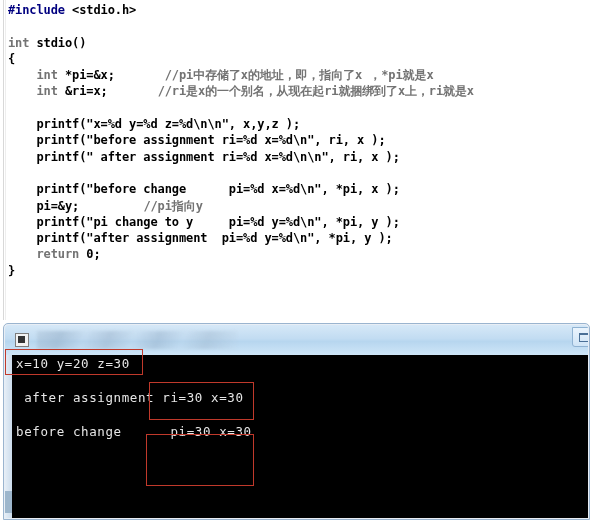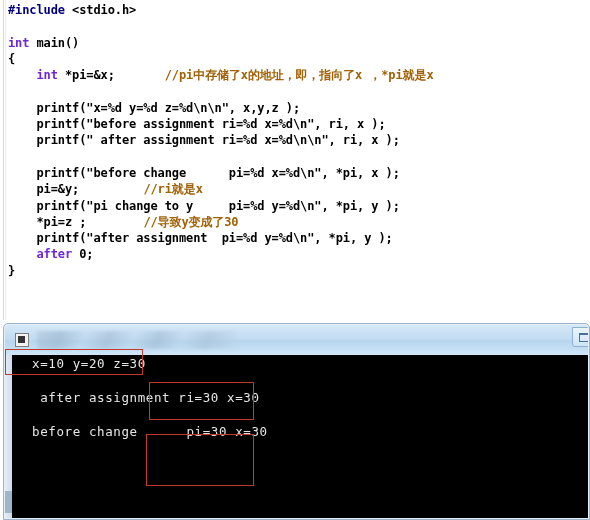--- a/index.html
+++ b/index.html
@@ -44,23 +44,23 @@
     height: 16.3px;
     line-height: 16.3px;
     font-family: "DejaVu Sans Mono", "Liberation Mono", monospace;
     font-size: 12px;
     font-weight: bold;
     color: #000000;
     white-space: pre;
     letter-spacing: -0.1px;
   }
   .tok-pre   { color: #000080; }      
-  .tok-kw    { color: #6d28d9; }      
+  .tok-kw    { color: #737373; }      
   .tok-plain { color: #000000; }
-  .tok-cmt   { color: #a16207; }
+  .tok-cmt   { color: #737373; }
 
   
   #console-window {
     position: absolute;
     left: 3px;
     top: 323px;
     width: 587px;
     height: 197px;
     overflow: hidden;
   }
@@ -156,21 +156,21 @@
   }
   .console-line {
     position: relative;
     height: 17px;
     line-height: 17px;
     font-family: "DejaVu Sans Mono", "Liberation Mono", monospace;
     font-size: 12.5px;
     color: #e6e6e6;
     white-space: pre;
     letter-spacing: 0.6px;
-    padding-left: 20px;
+    padding-left: 4px;
   }
   .console-spacer { height: 17px; }
 
   
   .annot-box {
     position: absolute;
     border: 1.5px solid #c0392b;
     box-sizing: border-box;
     pointer-events: none;
   }
@@ -180,34 +180,34 @@
 </style>
 </head>
 <body>
 
 <div id="editor-pane">
   <div id="editor-gutter-line"></div>
   <div id="editor-gutter-line2"></div>
   <div id="code-block">
       <div class="code-line"><span class="tok-pre">#include</span><span class="tok-plain"> &lt;stdio.h&gt;</span></div>
       <div class="code-line"><span class="tok-plain"></span></div>
-      <div class="code-line"><span class="tok-kw">int</span><span class="tok-plain"> main()</span></div>
+      <div class="code-line"><span class="tok-kw">int</span><span class="tok-plain"> stdio()</span></div>
       <div class="code-line"><span class="tok-plain">{</span></div>
       <div class="code-line"><span class="tok-plain">    </span><span class="tok-kw">int</span><span class="tok-plain"> *pi=&amp;x;       </span><span class="tok-cmt">//pi中存储了x的地址，即，指向了x ，*pi就是x</span></div>
+      <div class="code-line"><span class="tok-plain">    </span><span class="tok-kw">int</span><span class="tok-plain"> &amp;ri=x;       </span><span class="tok-cmt">//ri是x的一个别名，从现在起ri就捆绑到了x上，ri就是x</span></div>
       <div class="code-line"><span class="tok-plain"></span></div>
       <div class="code-line"><span class="tok-plain">    printf("x=%d y=%d z=%d\n\n", x,y,z );</span></div>
       <div class="code-line"><span class="tok-plain">    printf("before assignment ri=%d x=%d\n", ri, x );</span></div>
       <div class="code-line"><span class="tok-plain">    printf(" after assignment ri=%d x=%d\n\n", ri, x );</span></div>
       <div class="code-line"><span class="tok-plain"></span></div>
       <div class="code-line"><span class="tok-plain">    printf("before change      pi=%d x=%d\n", *pi, x );</span></div>
-      <div class="code-line"><span class="tok-plain">    pi=&amp;y;         </span><span class="tok-cmt">//ri就是x</span></div>
+      <div class="code-line"><span class="tok-plain">    pi=&amp;y;         </span><span class="tok-cmt">//pi指向y</span></div>
       <div class="code-line"><span class="tok-plain">    printf("pi change to y     pi=%d y=%d\n", *pi, y );</span></div>
-      <div class="code-line"><span class="tok-plain">    *pi=z ;        </span><span class="tok-cmt">//导致y变成了30</span></div>
       <div class="code-line"><span class="tok-plain">    printf("after assignment  pi=%d y=%d\n", *pi, y );</span></div>
-      <div class="code-line"><span class="tok-plain">    </span><span class="tok-kw">after</span><span class="tok-plain"> 0;</span></div>
+      <div class="code-line"><span class="tok-plain">    </span><span class="tok-kw">return</span><span class="tok-plain"> 0;</span></div>
       <div class="code-line"><span class="tok-plain">}</span></div>
     </div>
 </div>
 
 <div id="console-window">
   <div id="console-frame-outer"></div>
 
   <div id="console-titlebar">
     <div id="console-app-icon"></div>
     <div id="console-title-blur"></div>

